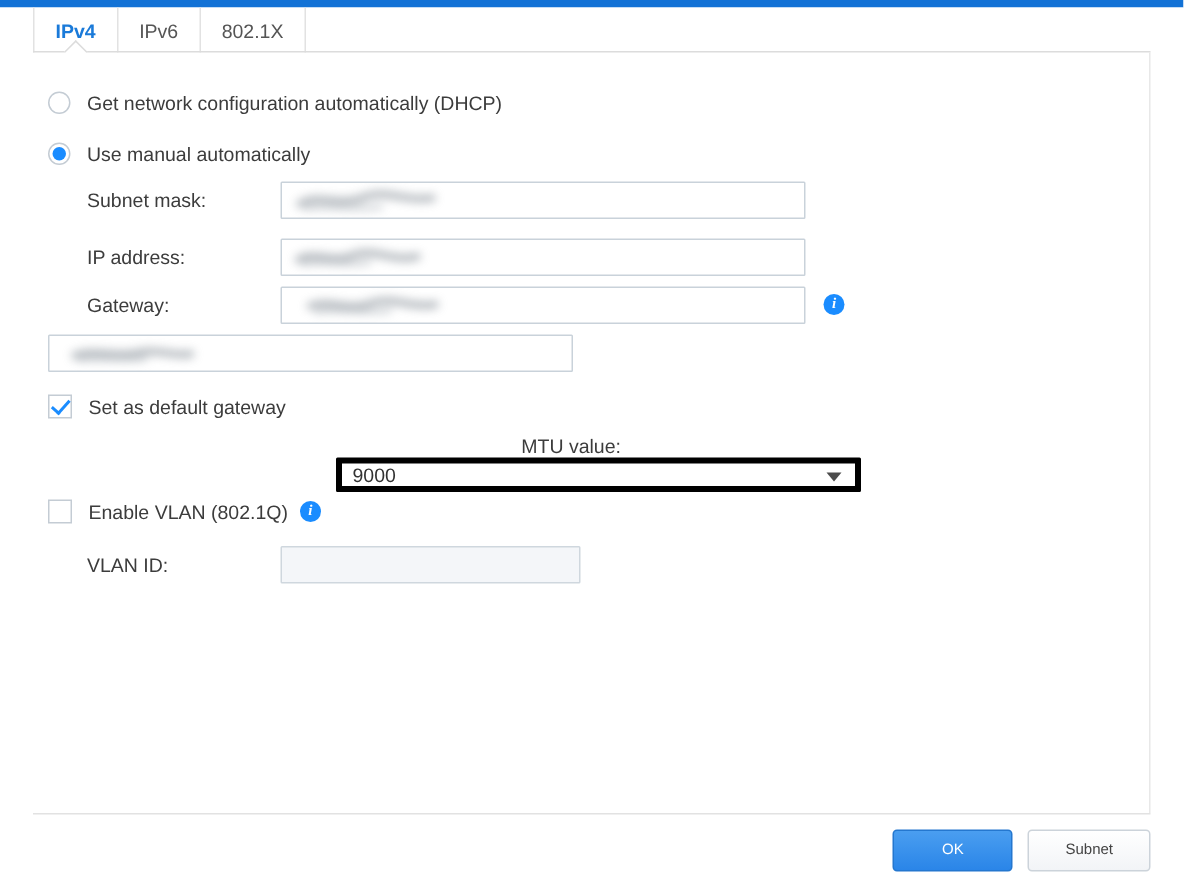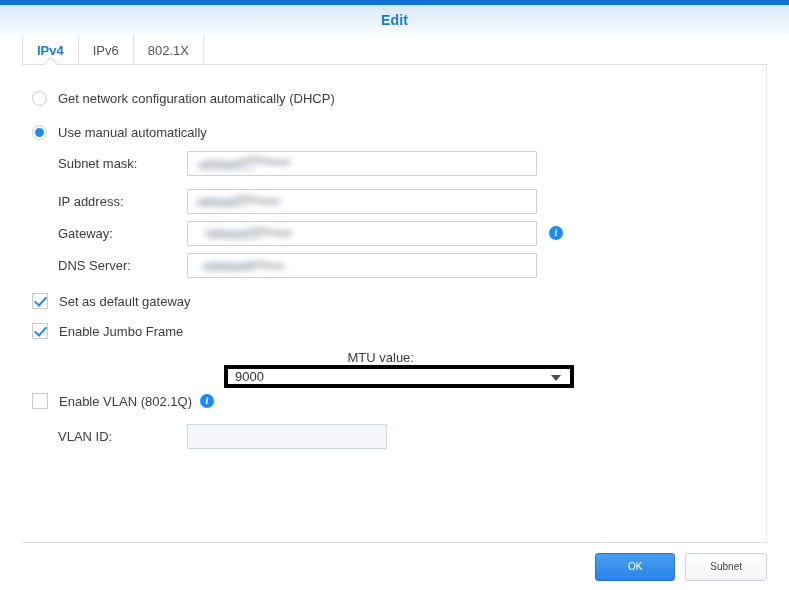--- a/index.html
+++ b/index.html
@@ -304,23 +304,20 @@
     color: #444444;
   }
 </style>
 </head>
 <body>
 
 <div class="window">
 
   <div class="titlebar-accent"></div>
 
-  <div class="titlebar">
-    <div class="titlebar-title">Edit</div>
-  </div>
 
   <div class="tabstrip">
     <div class="tab active">
       <span>IPv4</span>
       <span class="caret"></span>
     </div>
     <div class="tab">
       <span>IPv6</span>
     </div>
     <div class="tab">
@@ -371,40 +368,35 @@
           <svg width="100" height="16" viewBox="0 0 100 16">
             <path d="M3 8 C16 3, 28 12, 44 6 C58 1, 70 10, 86 7" stroke="#8b939b" stroke-width="5" fill="none" stroke-linecap="round"></path>
             <path d="M7 12 C22 9, 38 14, 56 11" stroke="#aab1b8" stroke-width="3" fill="none" stroke-linecap="round"></path>
           </svg>
         </span>
       </span>
       <span class="info-icon info-after-input">i</span>
     </div>
 
     <div class="row field-row">
-      <span class="field-label">DNS Server:</span>
       <span class="input redacted">
         <span class="redact-blob" style="left:14px;">
           <svg width="90" height="16" viewBox="0 0 90 16">
             <path d="M3 9 C16 4, 30 11, 46 7 C58 4, 68 10, 80 8" stroke="#8b939b" stroke-width="5" fill="none" stroke-linecap="round"></path>
             <path d="M6 12 C20 10, 34 13, 50 11" stroke="#aab1b8" stroke-width="3" fill="none" stroke-linecap="round"></path>
           </svg>
         </span>
       </span>
     </div>
 
     <div class="row check-row" style="margin-top:5px;">
       <span class="checkbox checked"></span>
       <span class="check-label">Set as default gateway</span>
     </div>
 
-    <div class="row check-row">
-      <span class="checkbox checked"></span>
-      <span class="check-label">Enable Jumbo Frame</span>
-    </div>
 
     <div class="row field-row" style="margin-top:4px;flex-direction:column;">
       <span class="field-label">MTU value:</span>
       <span class="select">
         <span>9000</span>
         <span class="arrow"></span>
       </span>
     </div>
 
     <div class="row check-row" style="margin-top:4px;">

